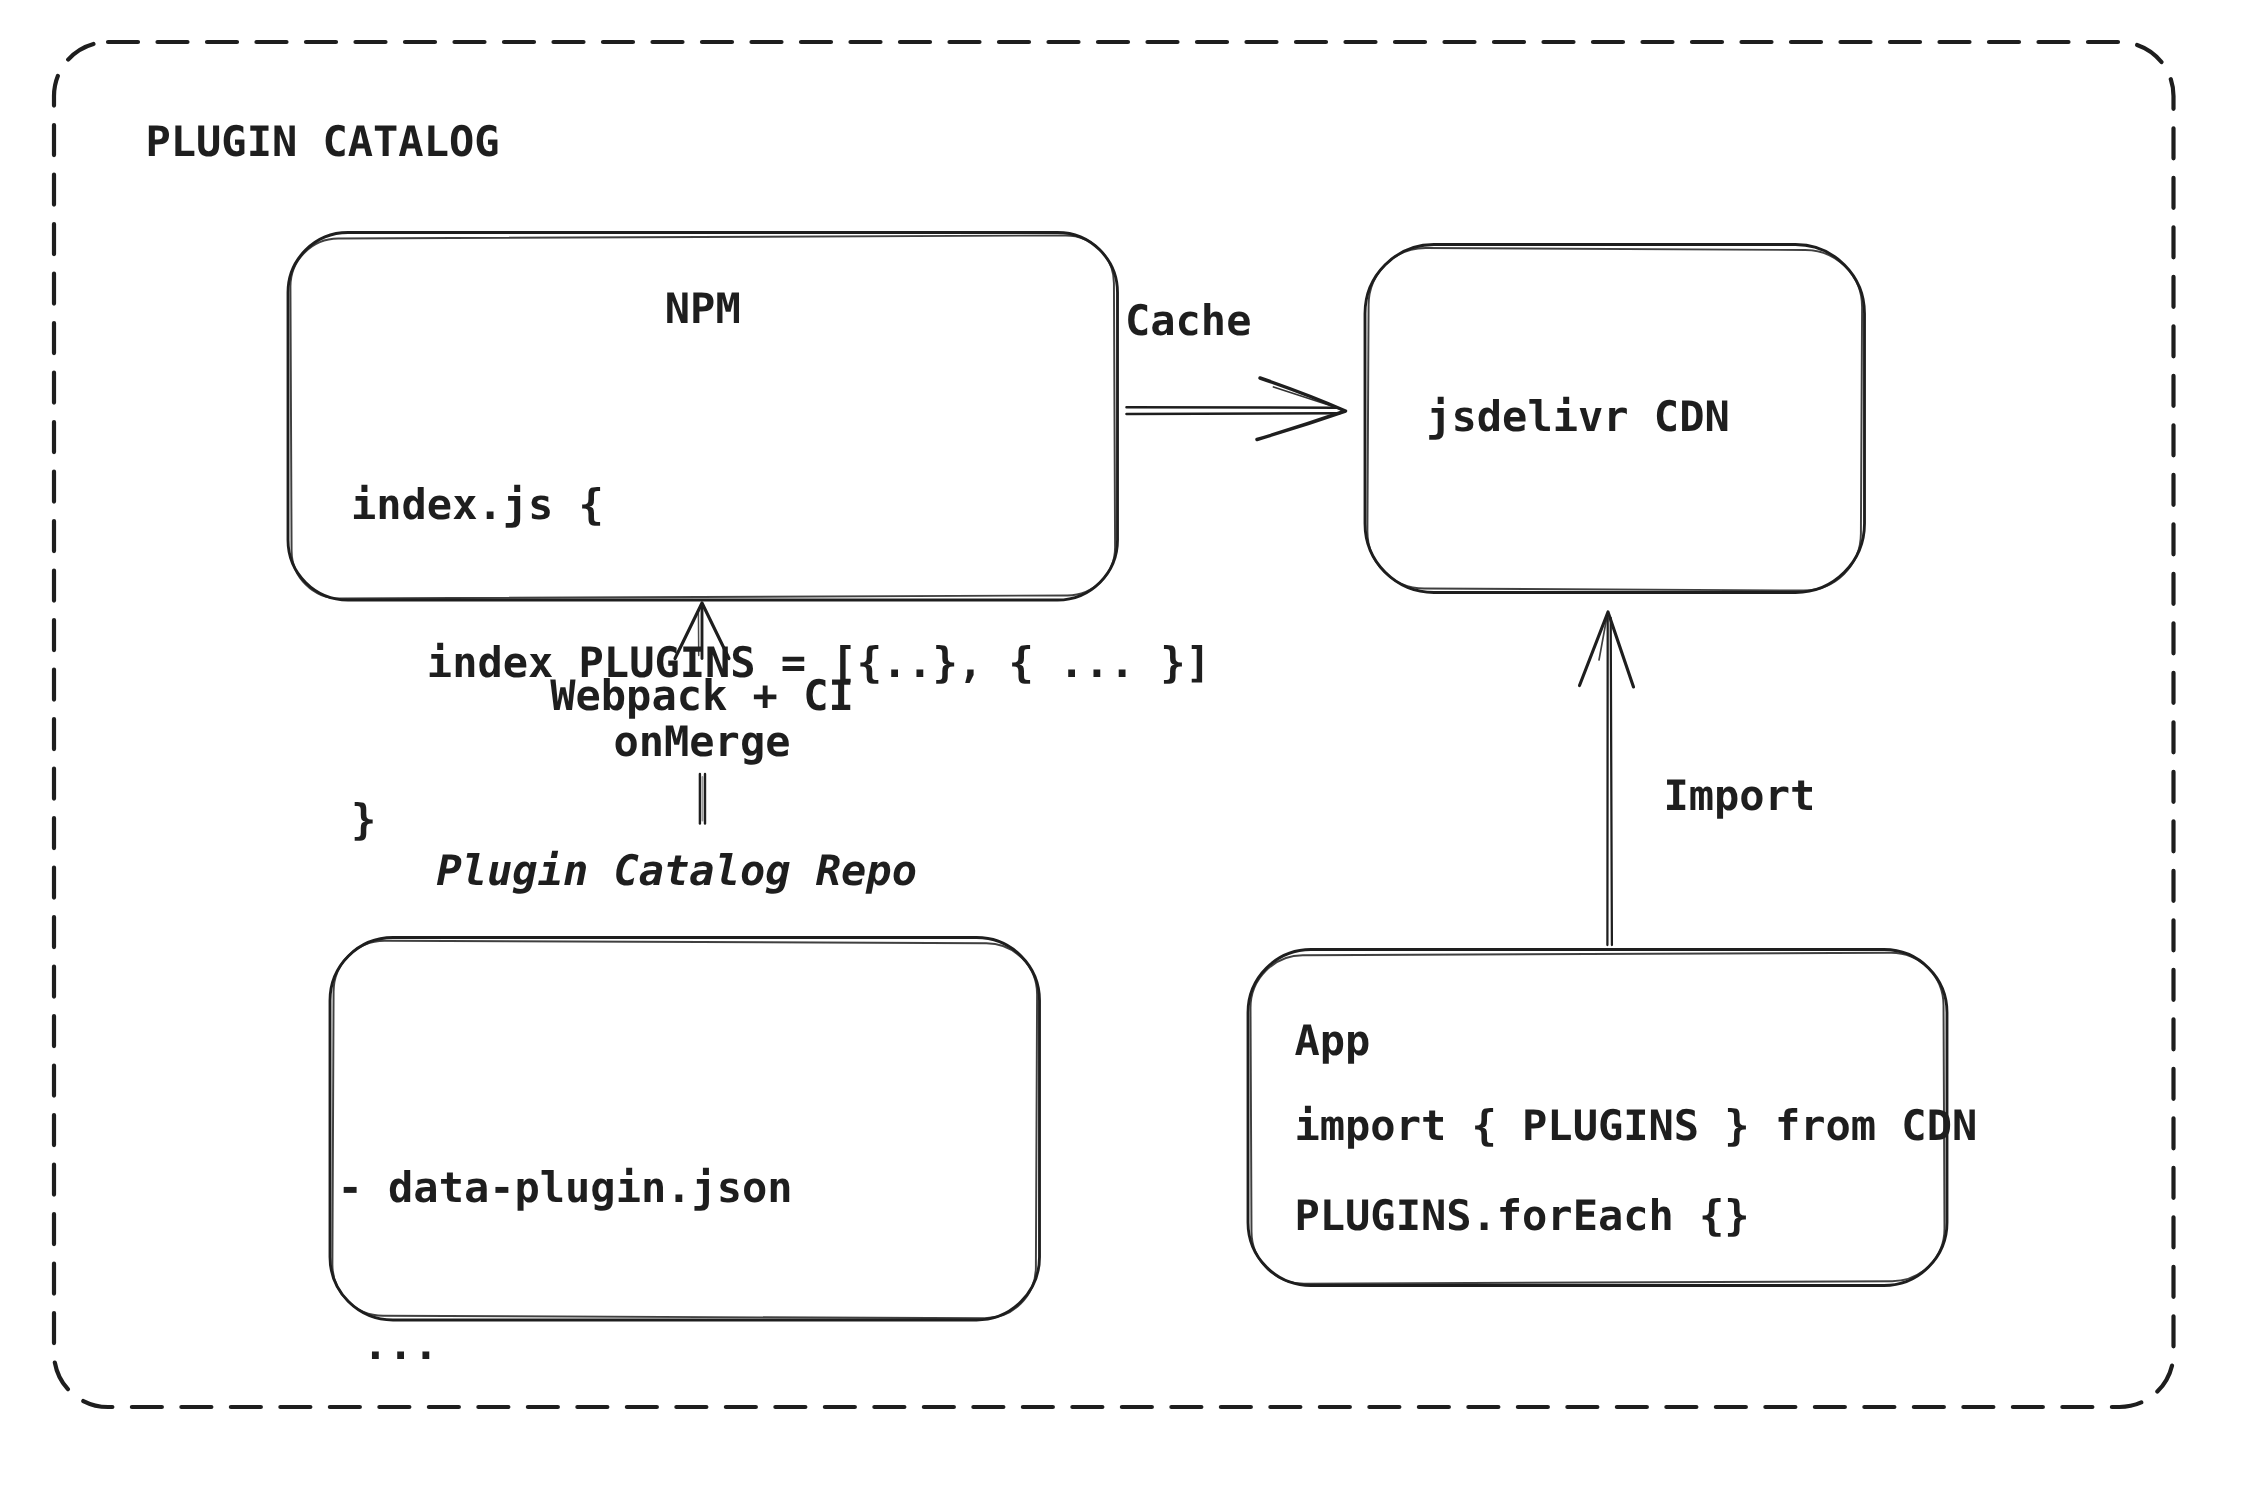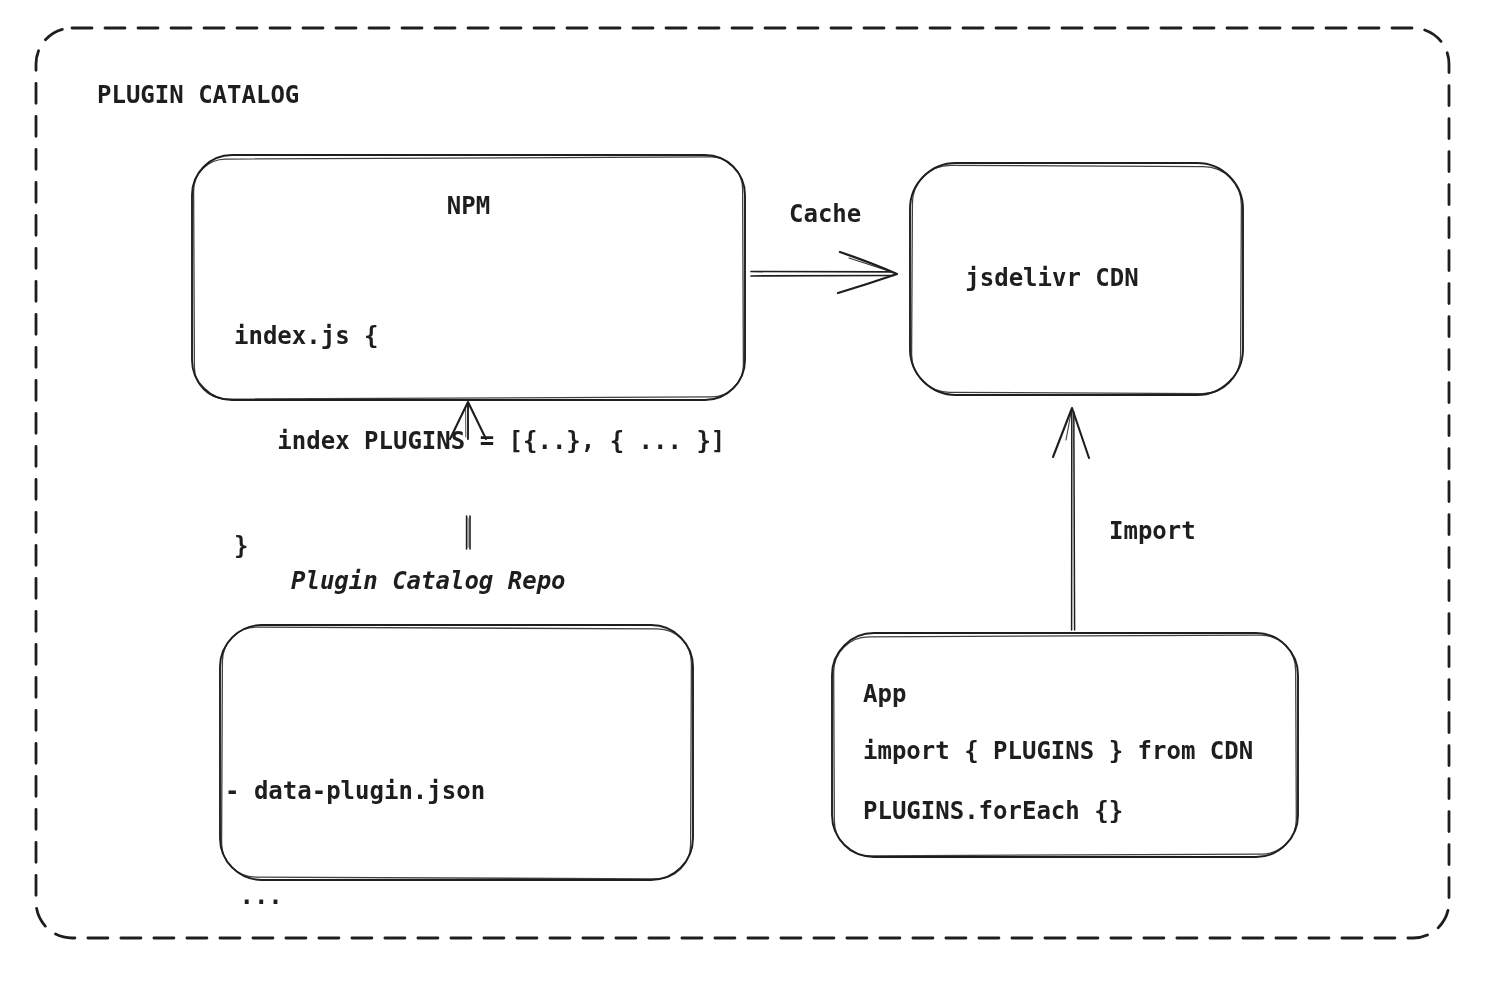--- a/index.html
+++ b/index.html
@@ -13,21 +13,21 @@
     overflow: hidden;
   }
   .shapes {
     position: absolute;
     left: 0; top: 0;
     width: 1506px;
     height: 1002px;
   }
   .t {
     position: absolute;
-    font-size: 24px;
+    font-size: 28px;
     font-weight: 600;
     line-height: 30px;
     color: #1e1e1e;
     white-space: pre;
   }
   .code { line-height: 35px; }
   .files { line-height: 35px; }
   .centered { text-align: center; }
   .multiline { white-space: pre-line; line-height: 31px; }
 </style>
@@ -87,24 +87,26 @@
   <div class="t" style="left:97px; top:80px;">PLUGIN CATALOG</div>
 
   <div class="t centered" style="left:192px; top:191px; width:553px;">NPM</div>
 
   <div class="t code" style="left:234px; top:249px;">
     <div>index.js {</div>
     <div>   index PLUGINS = [{..}, { ... }]</div>
     <div>}</div>
   </div>
 
-  <div class="t" style="left:789px; top:199px;">Cache</div>
+  <div class="t" style="left:750px; top:199px;">Cache</div>
 
   <div class="t centered" style="left:910px; top:263px; width:284px;">jsdelivr CDN</div>
 
+  <div class="t centered multiline" style="left:328px; top:448px; width:280px;">Webpack + CI
+onMerge</div>
 
   <div class="t" style="left:291px; top:566px;font-style:italic;">Plugin Catalog Repo</div>
 
   <div class="t files" style="left:225px; top:704px;">
     <div>- data-plugin.json</div>
     <div> ...</div>
   </div>
 
   <div class="t" style="left:863px; top:679px;">App</div>
 

